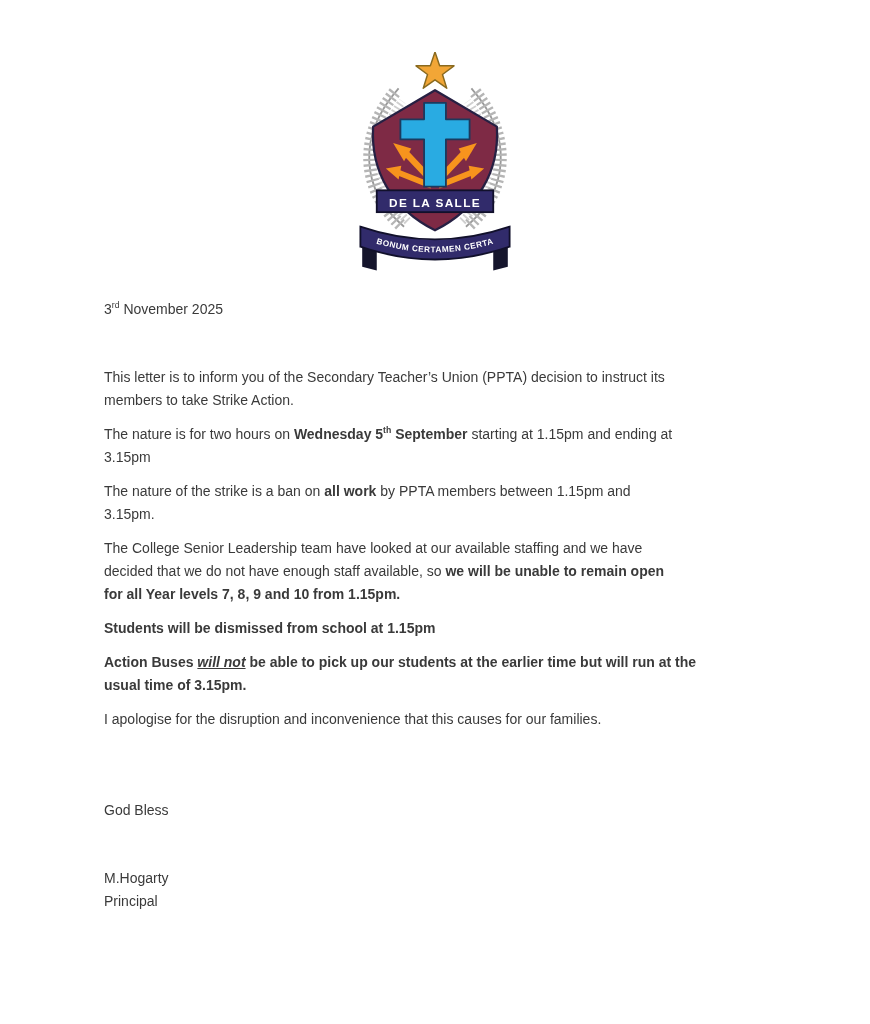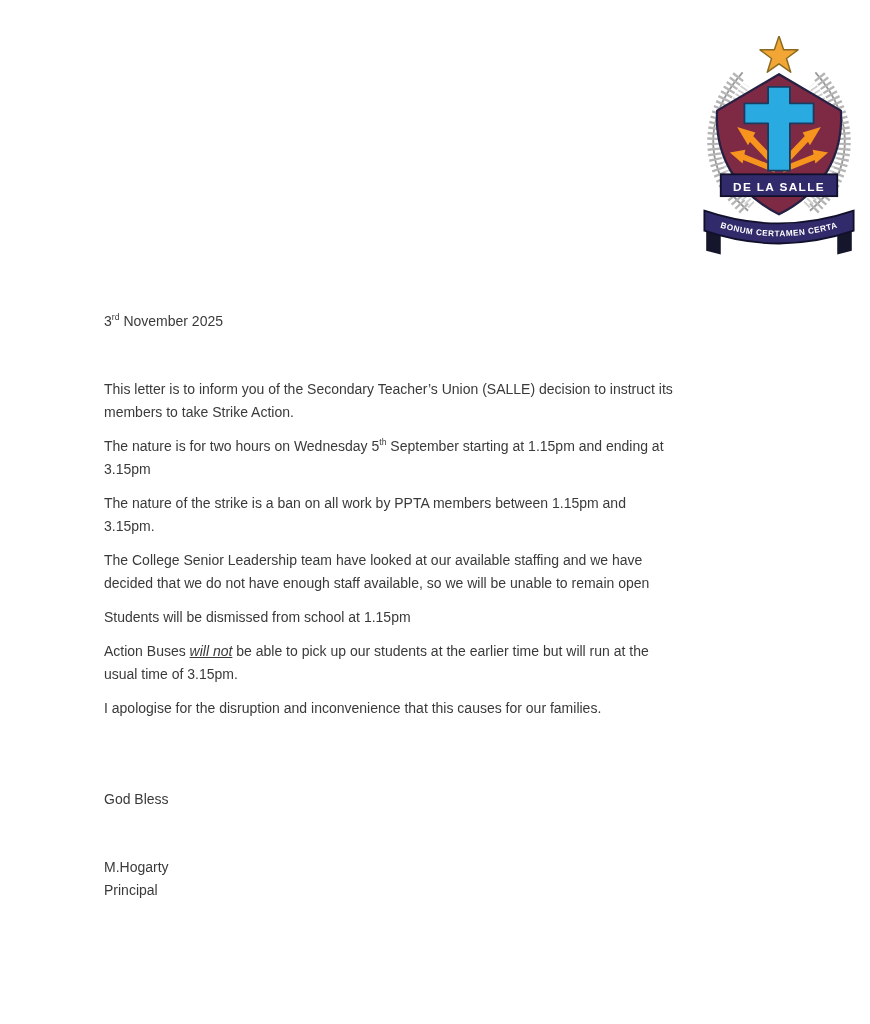--- a/index.html
+++ b/index.html
@@ -2,47 +2,47 @@
 <html style="--c-shield: #7E2A45; --c-outline: #262043; --c-cross: #29ABE2; --c-cross_outline: #1b3a5e; --c-star: #F2A636; --c-star_outline: #8a6a1f; --c-bolt: #F7941D; --c-band: #312B6B; --c-band_outline: #11102b; --c-ribbon_tail: #15152c; --c-fern: #b5b5b5; --c-fern_light: #cfcfcf; --c-fern_stem: #9a9a9a; --text-color: #3a3a3a;"><head>
 <meta charset="utf-8">
 <style>
   html,body{margin:0;padding:0;}
   body{
     width:870px;height:1024px;background:#ffffff;overflow:hidden;
     font-family:"Liberation Sans","DejaVu Sans",sans-serif;
   }
   .page{width:870px;height:1024px;position:relative;background:#fff;}
   .crest-wrap{
-    width:100%;display:flex;justify-content:flex-end;
-    padding-top:36px;
+    width:100%;display:flex;justify-content:center;
+    padding-top:52px;
   }
   .crest-wrap svg{width:182px;height:auto;display:block;}
 
   
   .shield{fill:var(--c-shield,#7E2A45);stroke:var(--c-outline,#262043);stroke-width:2.5;stroke-linejoin:round;}
   .cross{fill:var(--c-cross,#29ABE2);stroke:var(--c-cross_outline,#1b3a5e);stroke-width:2;stroke-linejoin:round;}
   .star{fill:var(--c-star,#F2A636);stroke:var(--c-star_outline,#8a6a1f);stroke-width:1.6;stroke-linejoin:round;}
   .bolt{fill:var(--c-bolt,#F7941D);}
   .band{fill:var(--c-band,#312B6B);stroke:var(--c-band_outline,#11102b);stroke-width:2;}
   .ribbon{fill:var(--c-band,#312B6B);stroke:var(--c-band_outline,#11102b);stroke-width:2;}
   .tail{fill:var(--c-ribbon_tail,#15152c);}
   .fern-feather{stroke:var(--c-fern,#b5b5b5);fill:none;}
   .fern-feather2{stroke:var(--c-fern_light,#cfcfcf);fill:none;}
   .fern-stem{stroke:var(--c-fern_stem,#9a9a9a);fill:none;stroke-width:2;}
   .crest-text{fill:#ffffff;font-weight:700;font-family:"Liberation Sans",sans-serif;}
 
   .letter-body{
-    margin:52px 60px 0 104px;
+    margin:24px 60px 0 104px;
     width:706px;
     font-size:14px;
     line-height:23px;
     color:var(--text-color,#3a3a3a);
   }
   .letter-body p{margin:0 0 11px 0;min-height:23px;}
-  .b{font-weight:400;}
+  .b{font-weight:700;}
   .i{font-style:italic;text-align:right;}
   .u{text-decoration:underline;}
   .sup{vertical-align:super;font-size:0.62em;line-height:0;}
 </style>
 </head>
 <body>
 
 <div class="page">
 
   <div class="crest-wrap">
@@ -95,24 +95,24 @@
         <text class="crest-text" font-size="9" letter-spacing="0.6">
           <textPath href="#mottoPath" startOffset="50%" text-anchor="middle">BONUM CERTAMEN CERTA</textPath>
         </text>
       </g>
     </svg>
   </div>
 
   <div class="letter-body" id="letter-body">
       <p><span>3</span><span class="sup">rd</span><span> November 2025</span></p>
       <p></p>
-      <p><span>This letter is to inform you of the Secondary Teacher’s Union (SALLE) decision to instruct its</span><br><span>members to take Strike Action.</span></p>
+      <p><span>This letter is to inform you of the Secondary Teacher’s Union (PPTA) decision to instruct its</span><br><span>members to take Strike Action.</span></p>
       <p><span>The nature is for two hours on </span><span class="b">Wednesday 5</span><span class="b sup">th</span><span class="b"> September</span><span> starting at 1.15pm and ending at</span><br><span>3.15pm</span></p>
       <p><span>The nature of the strike is a ban on </span><span class="b">all work</span><span> by PPTA members between 1.15pm and</span><br><span>3.15pm.</span></p>
-      <p><span>The College Senior Leadership team have looked at our available staffing and we have</span><br><span>decided that we do not have enough staff available, so </span><span class="b">we will be unable to remain open</span><br></p>
+      <p><span>The College Senior Leadership team have looked at our available staffing and we have</span><br><span>decided that we do not have enough staff available, so </span><span class="b">we will be unable to remain open</span><br><span class="b">for all Year levels 7, 8, 9 and 10 from 1.15pm.</span></p>
       <p><span class="b">Students will be dismissed from school at 1.15pm</span></p>
       <p><span class="b">Action Buses </span><span class="b i u">will not</span><span class="b"> be able to pick up our students at the earlier time but will run at the</span><br><span class="b">usual time of 3.15pm.</span></p>
       <p><span>I apologise for the disruption and inconvenience that this causes for our families.</span><br><br></p>
       <p></p>
       <p><span>God Bless</span></p>
       <p></p>
       <p><span>M.Hogarty</span><br><span>Principal</span></p>
     </div>
 
 </div>

